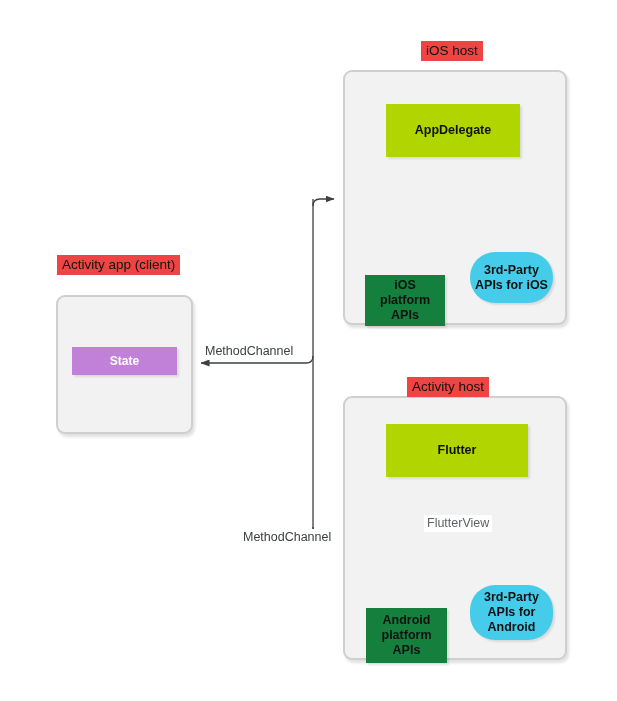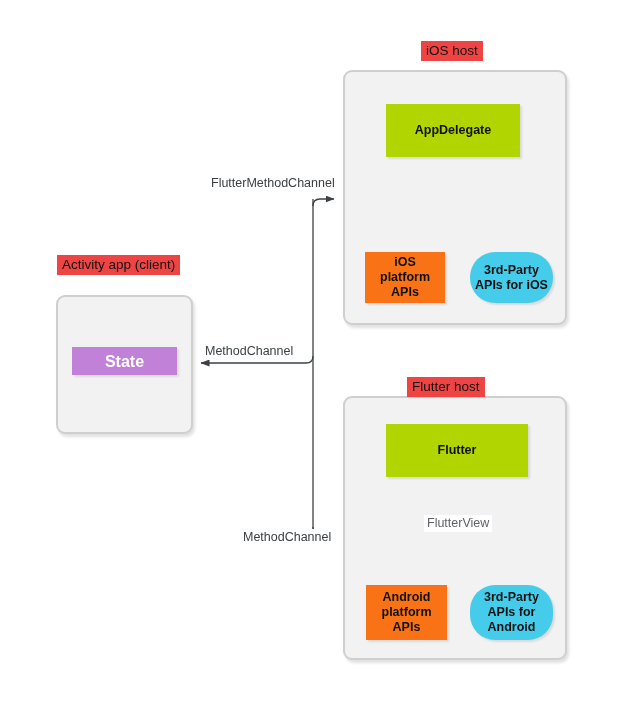--- a/index.html
+++ b/index.html
@@ -70,33 +70,33 @@
     text-align: center;
     font-weight: bold;
     font-size: 12.5px;
     line-height: 15px;
     color: #111111;
     box-shadow: 2px 2px 2px rgba(0,0,0,0.10);
     white-space: pre-line;
   }
 
   .node.green  { background: #b0d500; }
-  .node.orange { background: #f97316; }
+  .node.orange { background: #15803d; margin-top: 23px; }
   .node.blue   { background: #45ccea; border-radius: 25px; }
   .node.purple { background: #c281d8; color: #ffffff; }
 
   #node-appdelegate { left: 386px; top: 104px;  width: 134px; height: 53px; }
   #node-activity    { left: 386px; top: 424px; width: 142px; height: 53px; }
 
   #node-ios-platform-apis  { left: 365px; top: 252px; width: 80px;  height: 51px; }
   #node-ios-thirdparty     { left: 470px; top: 252px; width: 83px;  height: 51px; }
   #node-android-platform-apis { left: 366px; top: 585px; width: 81px; height: 55px; }
   #node-android-thirdparty    { left: 470px; top: 585px; width: 83px; height: 55px; }
 
-  #node-state { left: 72px; top: 347px; width: 105px; height: 28px; font-size: 16px; }
+  #node-state { left: 72px; top: 347px; width: 105px; height: 28px; font-size: 12px; }
 
   
   .edge-label {
     position: absolute;
     background: #ffffff;
     color: #5f6368;
     font-size: 12.5px;
     line-height: 17px;
     padding: 0 3px;
     white-space: nowrap;
@@ -155,38 +155,37 @@
 
 
   <div class="node orange" id="node-ios-platform-apis">iOS
 platform
 APIs</div>
 
   <div class="node blue" id="node-ios-thirdparty">3rd-Party
 APIs for iOS</div>
 
   <div class="panel" id="android-host-panel"></div>
-  <div class="panel-caption" id="android-host-caption">Flutter host</div>
+  <div class="panel-caption" id="android-host-caption">Activity host</div>
 
   <div class="node green" id="node-activity">Flutter</div>
 
   <div class="edge-label" id="label-flutterview">FlutterView</div>
 
   <div class="node orange" id="node-android-platform-apis">Android
 platform
 APIs</div>
 
   <div class="node blue" id="node-android-thirdparty">3rd-Party
 APIs for
 Android</div>
 
   <div class="panel" id="flutter-app-panel"></div>
   <div class="panel-caption" id="flutter-app-caption">Activity app (client)</div>
 
   <div class="node purple" id="node-state">State</div>
 
-  <div class="edge-label dark" id="label-fluttermethodchannel">FlutterMethodChannel</div>
 
   <div class="edge-label dark" id="label-methodchannel-mid">MethodChannel</div>
 
   <div class="edge-label dark" id="label-methodchannel-bottom">MethodChannel</div>
 
 </div>
 
 </body></html>

